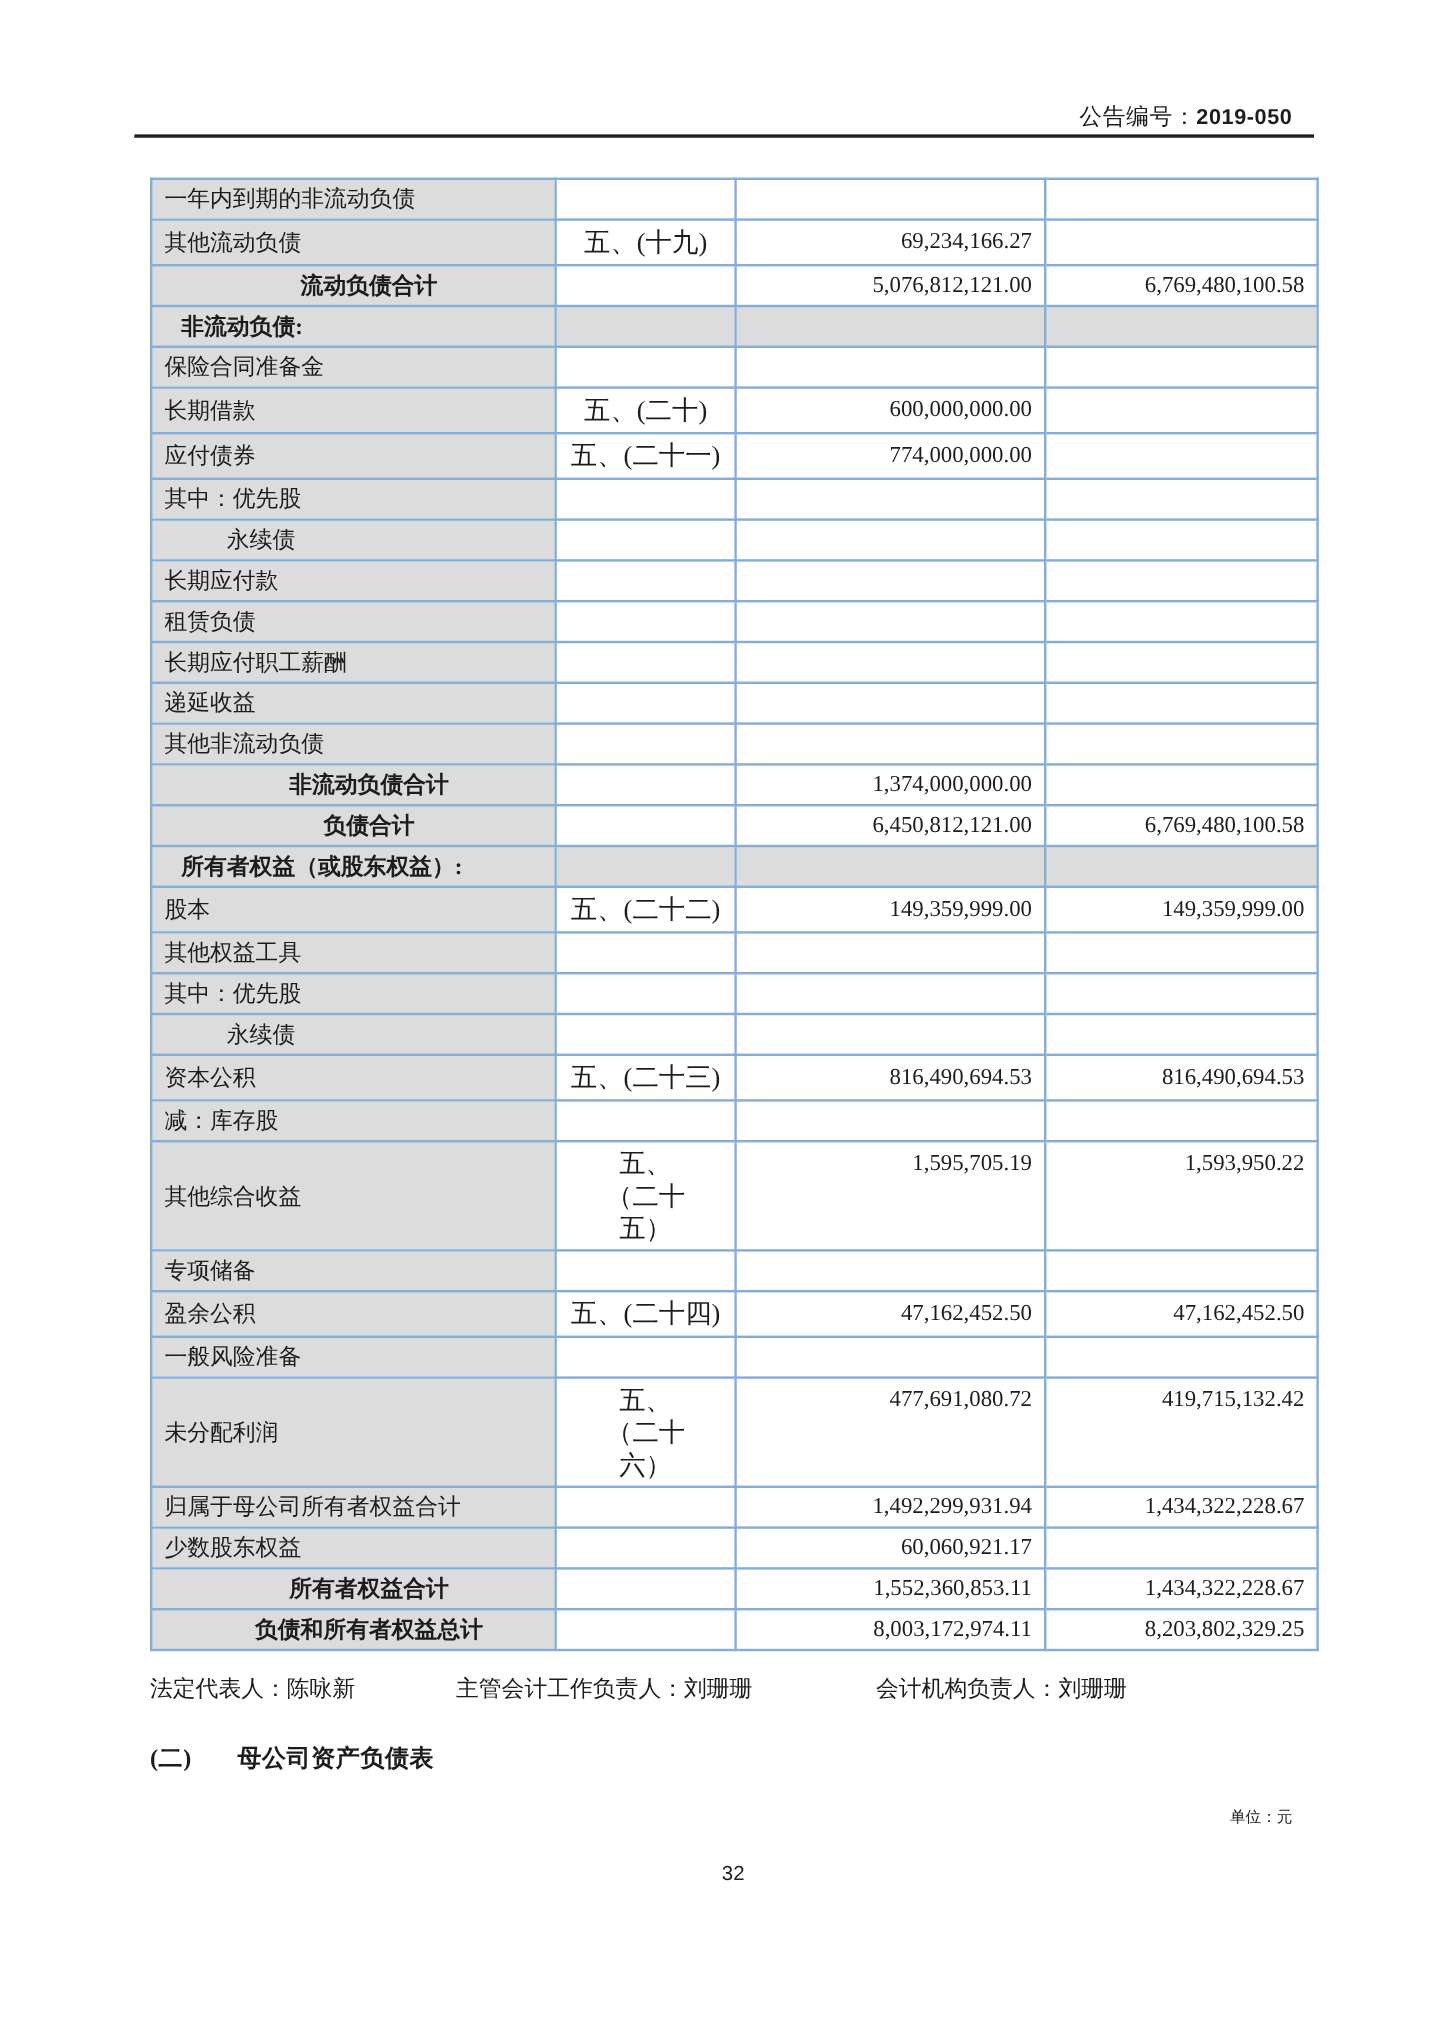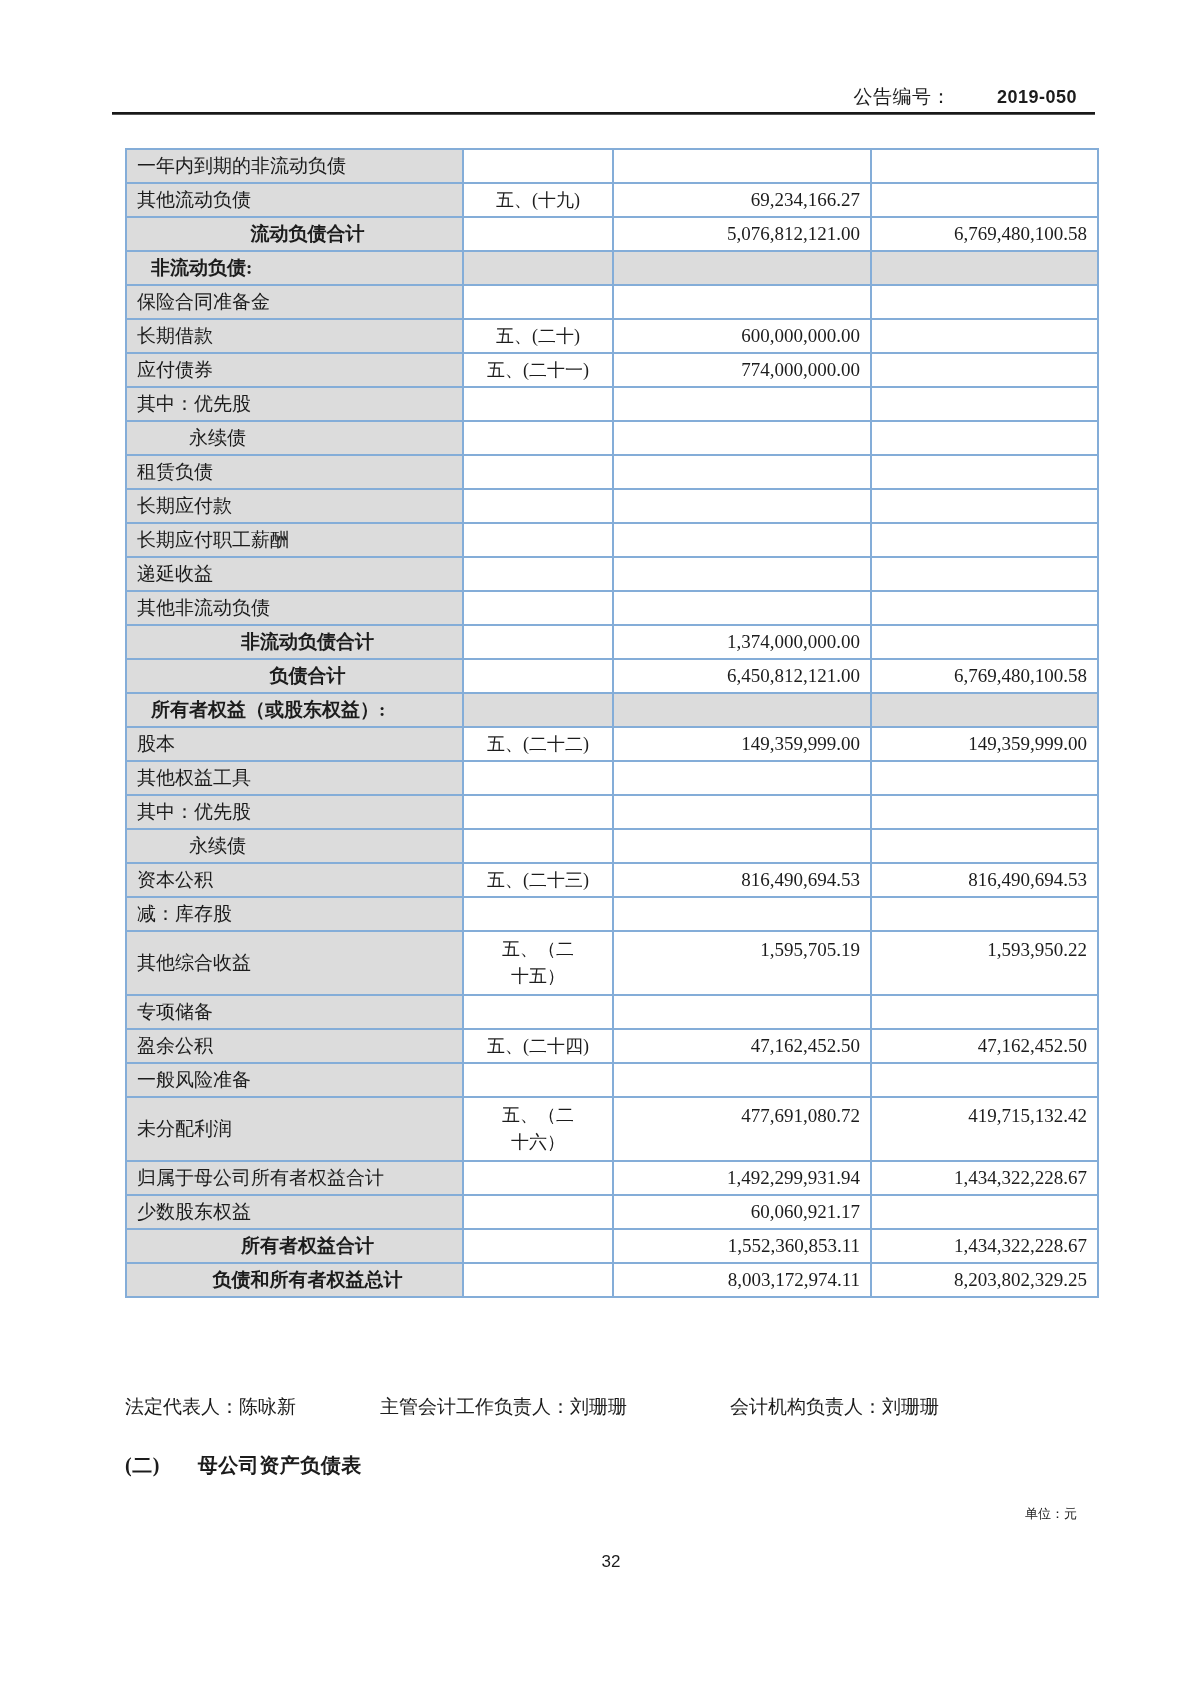--- a/index.html
+++ b/index.html
@@ -12,21 +12,21 @@
   }
 
   
   .doc-header {
     position: absolute; top: 84px; left: 125px; width: 972px;
     text-align: right; padding-right: 20px;
     font-size: 19px; letter-spacing: 0.5px;
   }
   .doc-header .num {
     font-family: "Liberation Sans", "DejaVu Sans", sans-serif;
-    font-weight: 600; font-size: 18px; margin-left: 46px;
+    font-weight: 600; font-size: 18px;
   }
   .header-rule {
     position: absolute; top: 112px; left: 112px; width: 983px; height: 3px;
     background: #191919;
     border-bottom: 1px solid #555;
   }
 
   
   table.bs {
     position: absolute; top: 148px; left: 125px;
@@ -42,21 +42,21 @@
     background: #ffffff;
   }
   col.c1 { width: 337px; }
   col.c2 { width: 150px; }
   col.c3 { width: 258px; }
   col.c4 { width: 227px; }
   tr { height: 32px; }
   tr.r-tall { height: 64px; }
 
   td.c1 { background: #dcdcdc !important; text-align: left; }
-  td.c2 { text-align: center; font-size: 18px; }
+  td.c2 { text-align: center; font-size: 22px; }
   td.c3, td.c4 { text-align: right; padding-right: 13px; font-size: 19px; }
 
   tr.r-section td { background: #dcdcdc !important; padding-left: 24px; }
   tr.r-section td.c1 { font-weight: 700; }
   tr.r-total td.c1 { font-weight: 700; text-align: center; padding-left: 36px; }
   tr.r-indent td.c1 { padding-left: 62px; }
 
   tr.r-tall td.c3, tr.r-tall td.c4 { vertical-align: top; padding-top: 7px; }
   tr.r-tall td.c2 { padding: 4px 37px; line-height: 27px; }
 
@@ -151,27 +151,27 @@
       <td class="c3"></td>
       <td class="c4"></td>
     </tr>
     <tr class="r-indent">
       <td class="c1">永续债</td>
       <td class="c2"></td>
       <td class="c3"></td>
       <td class="c4"></td>
     </tr>
     <tr class="r-item">
+      <td class="c1">长期应付款</td>
+      <td class="c2"></td>
+      <td class="c3"></td>
+      <td class="c4"></td>
+    </tr>
+    <tr class="r-item">
       <td class="c1">租赁负债</td>
-      <td class="c2"></td>
-      <td class="c3"></td>
-      <td class="c4"></td>
-    </tr>
-    <tr class="r-item">
-      <td class="c1">长期应付款</td>
       <td class="c2"></td>
       <td class="c3"></td>
       <td class="c4"></td>
     </tr>
     <tr class="r-item">
       <td class="c1">长期应付职工薪酬</td>
       <td class="c2"></td>
       <td class="c3"></td>
       <td class="c4"></td>
     </tr>

